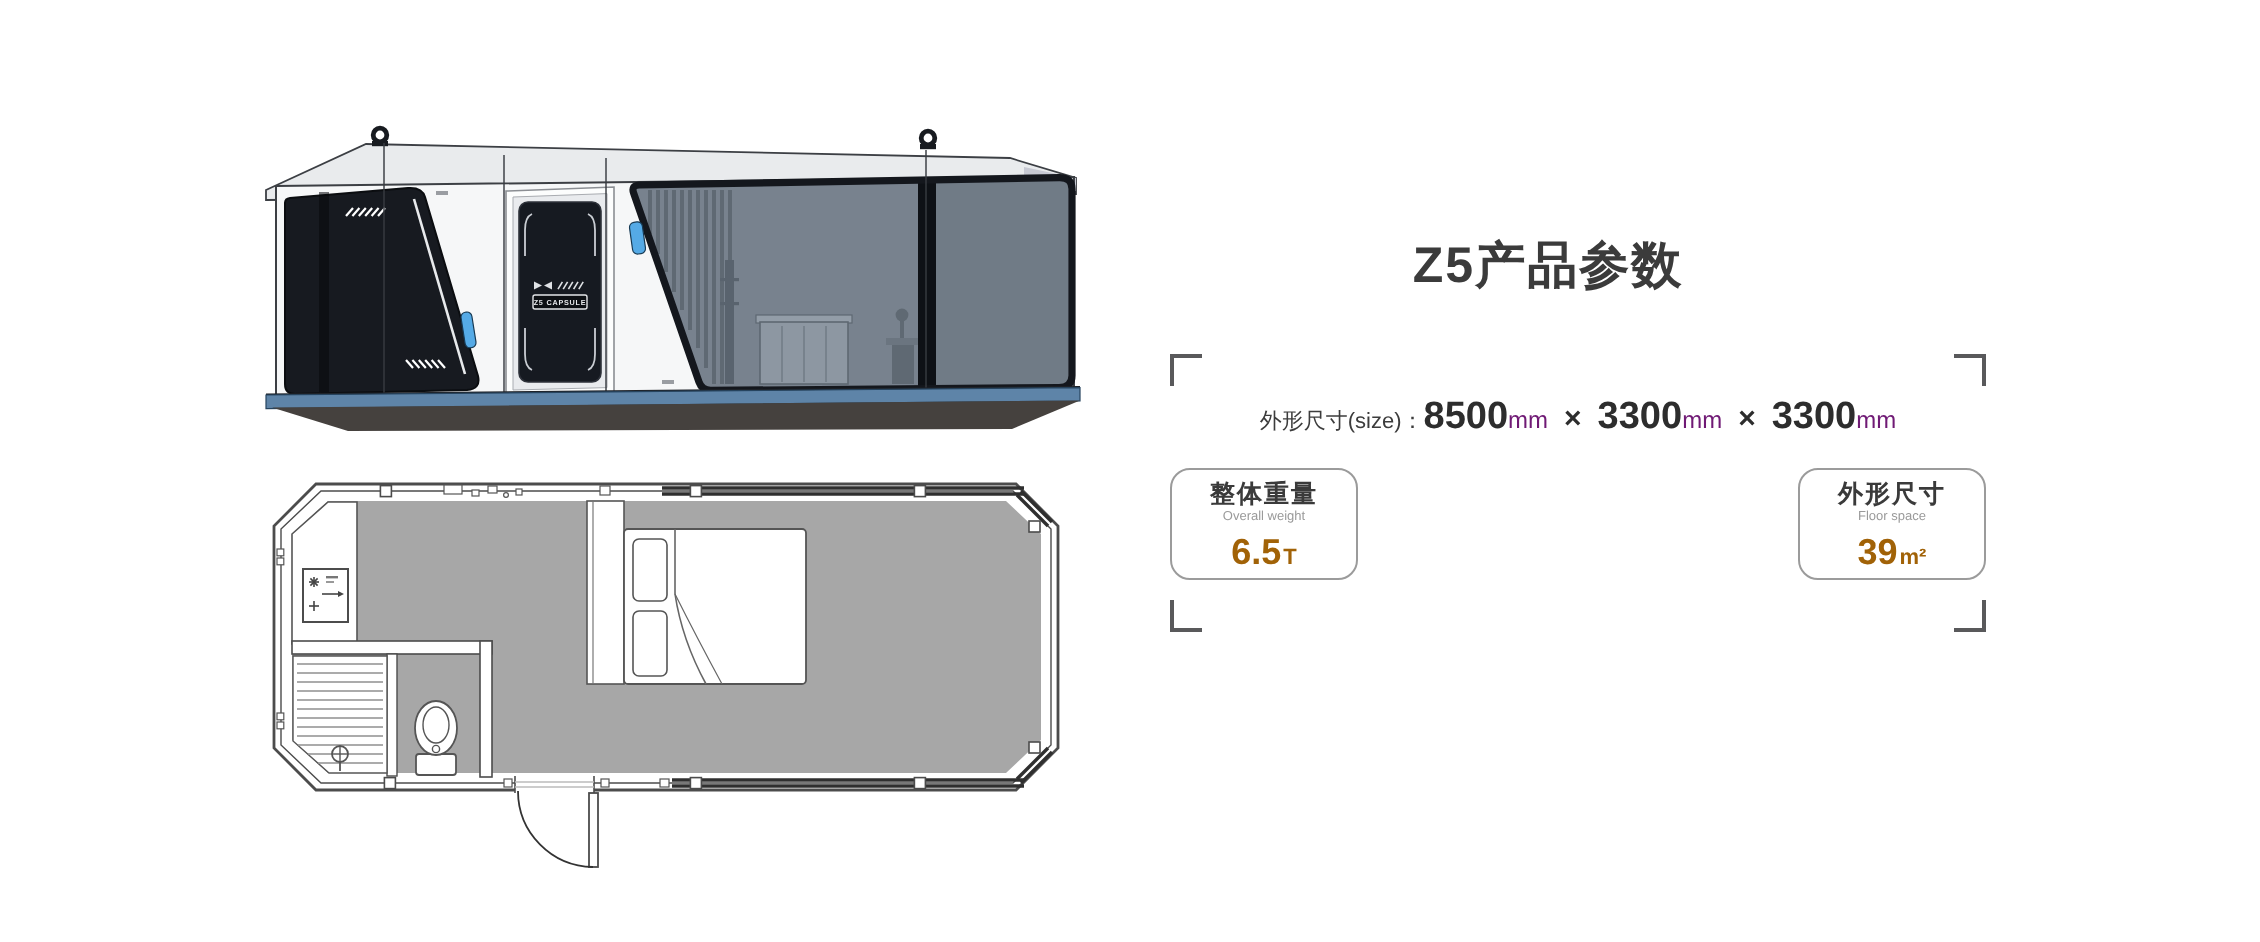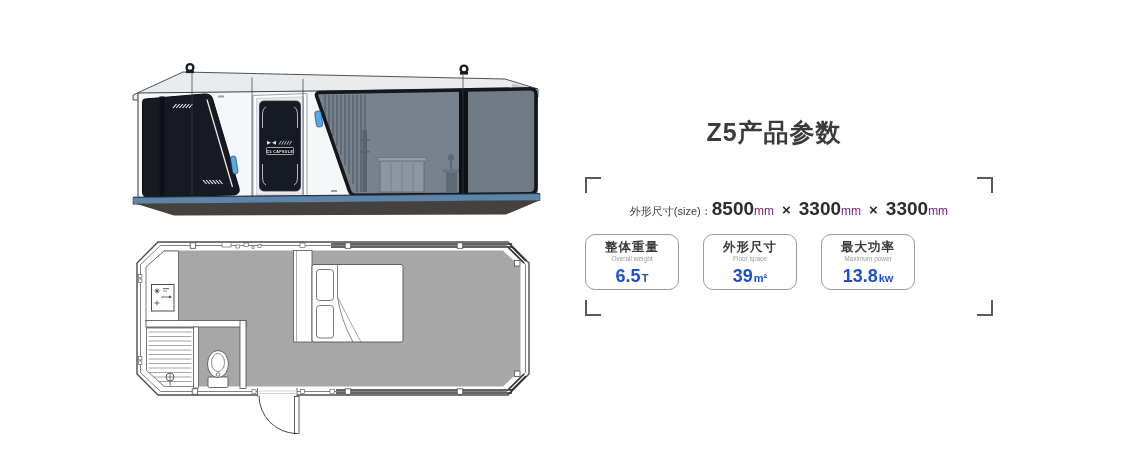--- a/index.html
+++ b/index.html
@@ -23,28 +23,28 @@
   .corner.br{right:0;bottom:0;border-bottom-width:2px;border-right-width:2px;}
 
   .size-line{
     margin-top:21px;text-align:center;white-space:nowrap;color:#3c3c3c;line-height:22px;
   }
   .sz-label{font-size:11px;color:#3c3c3c;}
   .sz-num{font-size:19px;font-weight:bold;color:#2d2d2d;margin-top:20px;}
   .sz-unit{font-size:12px;color:#701a75;}
   .sz-x{font-size:15px;font-weight:bold;color:#2d2d2d;margin:0 8px;}
 
-  .spec-row{display:flex;justify-content:flex-start;gap:24px;margin-top:12px;}
+  .spec-row{display:flex;justify-content:space-between;gap:24px;margin-top:12px;}
   .spec-box{
     width:94px;height:56px;border:1px solid #9b9b9b;border-radius:10px;
     box-sizing:border-box;text-align:center;padding-top:5px;background:#fff;
   }
   .spec-cn{font-size:12.5px;font-weight:bold;color:#3a3a3a;letter-spacing:1px;line-height:14px;}
   .spec-en{font-size:6.5px;color:#9a9a9a;line-height:8px;margin-top:1px;}
-  .spec-val{font-size:18px;font-weight:bold;color:#1d4ed8;line-height:20px;margin-top:3px;}
+  .spec-val{font-size:18px;font-weight:bold;color:#a16207;line-height:20px;margin-top:3px;}
   .spec-unit{font-size:11px;font-weight:bold;margin-left:1px;}
 </style>
 </head>
 <body>
 
 <div id="canvas">
 
   <svg class="elevation-svg" viewBox="100 55 450 175">
     <g>
 
@@ -312,21 +312,16 @@
       <div class="spec-box">
         <div class="spec-cn">整体重量</div>
         <div class="spec-en">Overall weight</div>
         <div class="spec-val"><span>6.5</span><span class="spec-unit">T</span></div>
       </div>
       <div class="spec-box">
         <div class="spec-cn">外形尺寸</div>
         <div class="spec-en">Floor space</div>
         <div class="spec-val"><span>39</span><span class="spec-unit">m²</span></div>
       </div>
-      <div class="spec-box">
-        <div class="spec-cn">最大功率</div>
-        <div class="spec-en">Maximum power</div>
-        <div class="spec-val"><span>13.8</span><span class="spec-unit">kw</span></div>
-      </div>
     </div>
   </div>
 
 </div>
 
 </body></html>

